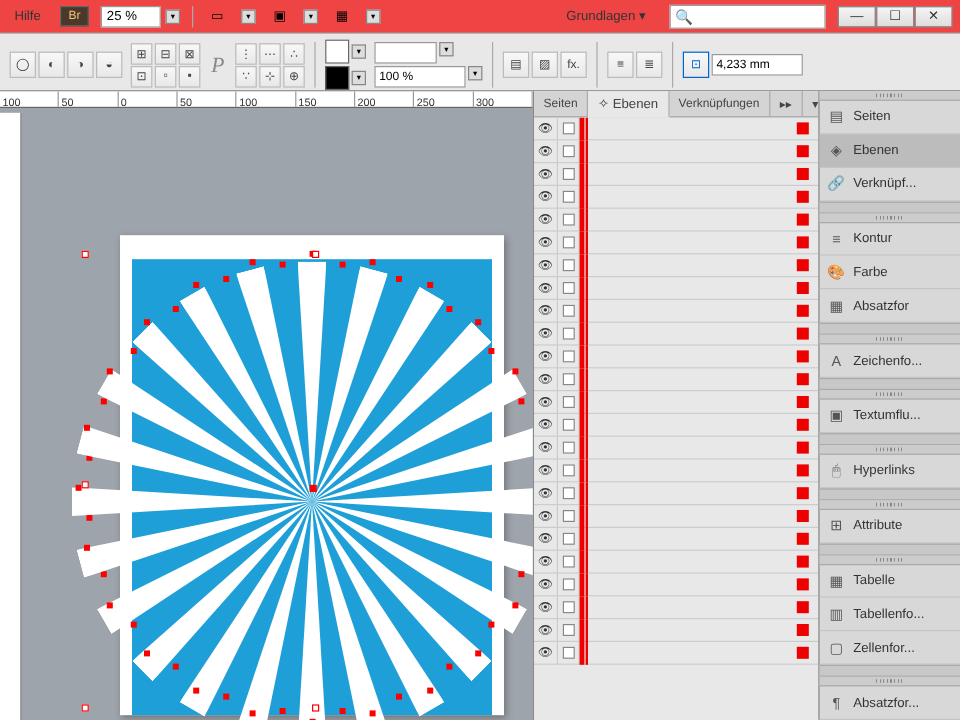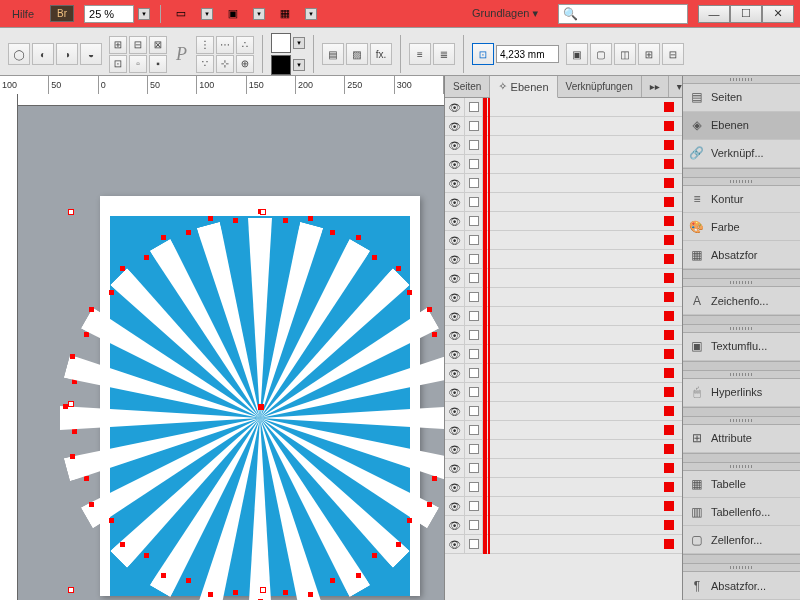--- a/index.html
+++ b/index.html
@@ -14,26 +14,26 @@
 .winlabel{padding:2px 10px;color:#333}
 .search{width:130px;height:20px;border:1px solid #999;background:#fff;display:flex;align-items:center;padding:0 4px}
 .search span{color:#888;font-size:12px;margin-right:4px}
 .wincontrols{margin-left:auto;display:flex;gap:0}
 .wincontrols .btn{width:32px;height:18px;border:1px solid #888;background:linear-gradient(#f5f5f5,#ddd);display:flex;align-items:center;justify-content:center;font-size:11px;color:#333}
 .optbar{height:48px;background:#e8e8e8;border-bottom:1px solid #999;display:flex;align-items:center;padding:3px 6px;gap:3px;flex-wrap:wrap}
 .icobtn{width:22px;height:22px;border:1px solid #bbb;background:linear-gradient(#f8f8f8,#e8e8e8);display:inline-flex;align-items:center;justify-content:center;font-size:10px;color:#444}
 .icogrp{display:flex;gap:2px;padding:2px}
 .sep{width:1px;height:38px;background:#aaa;margin:0 3px}
 .colorbox{width:20px;height:20px;border:1px solid #666;display:inline-block}
-.num-input{width:63px;height:18px;border:1px solid #999;background:#fff;padding:0 3px;font-size:10px}
+.num-input{width:76px;height:18px;border:1px solid #999;background:#fff;padding:0 3px;font-size:10px}
 .chk{display:flex;align-items:center;gap:4px;color:#333}
 .chk input{width:12px;height:12px}
 .workspace{position:absolute;top:76px;left:0;right:0;bottom:0;display:flex}
 .canvas-area{flex:1;position:relative;background:#9ea4ab;overflow:hidden}
-.ruler-h{position:absolute;top:0;left:0;right:0;height:30px;background:#fff;border-bottom:1px solid #666;display:flex;overflow:hidden}
+.ruler-h{position:absolute;top:0;left:0;right:0;height:14px;background:#fff;border-bottom:1px solid #666;display:flex;overflow:hidden}
 .ruler-h .tick{width:50px;border-right:1px solid #999;font-size:9px;color:#333;padding-left:2px;position:relative;height:18px;line-height:18px}
 .ruler-v{position:absolute;top:18px;left:0;width:18px;bottom:0;background:#fff;border-right:1px solid #666}
 .page{position:absolute;top:120px;left:100px;width:320px;height:400px;background:#fff;box-shadow:2px 2px 6px rgba(0,0,0,.3)}
 .bluebox{position:absolute;top:20px;left:10px;right:10px;bottom:0;background:#1f9fd8}
 .sunburst{position:absolute;top:30px;left:-50px;width:400px;height:400px}
 .selbox{position:absolute;top:135px;left:70px;width:380px;height:380px;border:1px dashed transparent}
 .handle{width:6px;height:6px;border:1px solid #f00;background:#fff;position:absolute}
 .panel-right{width:118px;background:#d8d8d8;border-left:1px solid #888;display:flex;flex-direction:column}
 .panel-right .grip{height:8px;background:#ccc;border-bottom:1px solid #aaa;display:flex;justify-content:center;align-items:center}
 .grip::before{content:"";width:24px;height:3px;background:repeating-linear-gradient(90deg,#888 0 1px,transparent 1px 3px)}
@@ -121,20 +121,30 @@
       </div>
   </div>
   <div class="sep"></div>
   <div class="icogrp" style="flex-direction:column;gap:2px">
     <div style="display:flex;gap:2px;align-items:center">
         <span class="colorbox" style="background:#fff"></span>
         <span class="dd">▾</span>
       </div>
     <div style="display:flex;gap:2px;align-items:center">
         <span class="colorbox" style="background:#000"></span>
+        <span class="dd">▾</span>
+      </div>
+  </div>
+  <div class="icogrp" style="flex-direction:column;gap:2px">
+    <div style="display:flex;gap:2px">
+        <span style="width:52px;height:18px;border:1px solid #999;background:#fff"></span>
+        <span class="dd">▾</span>
+      </div>
+    <div style="display:flex;gap:2px">
+        <input class="num-input" value="100 %" style="">
         <span class="dd">▾</span>
       </div>
   </div>
   <div class="sep"></div>
   <div class="icogrp">
       <span class="icobtn">▤</span>
       <span class="icobtn">▨</span>
       <span class="icobtn" style="">fx.</span>
     </div>
   <div class="sep"></div>

